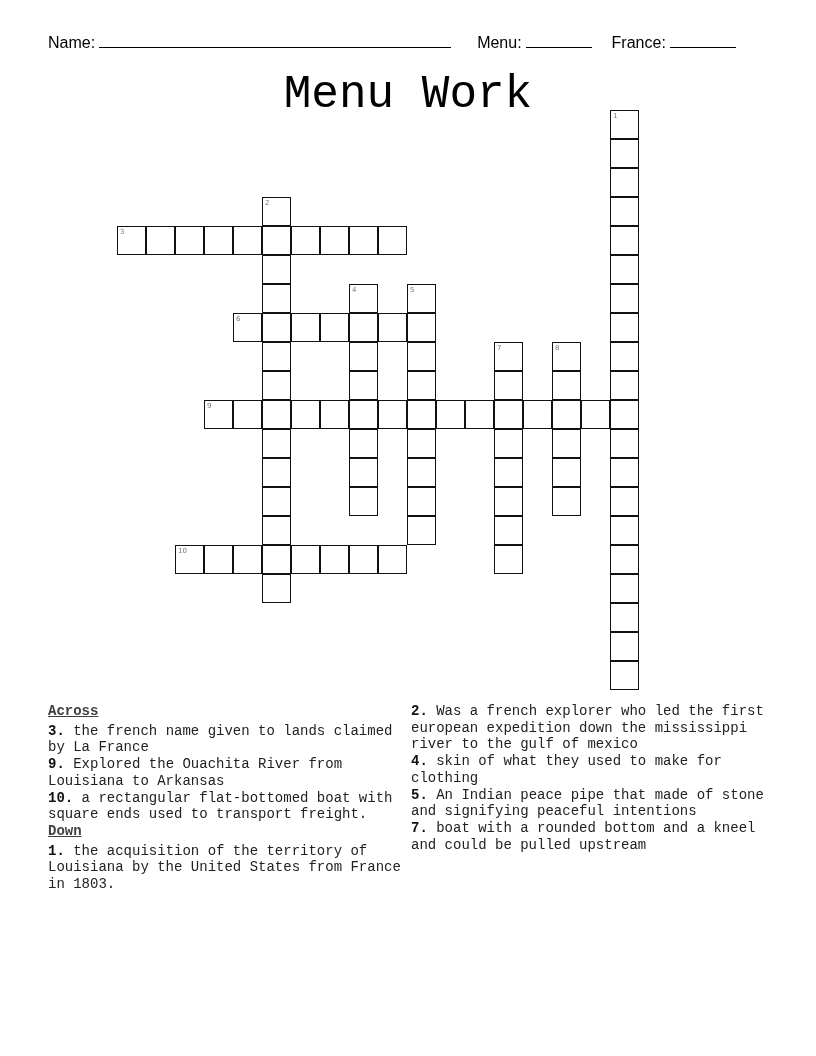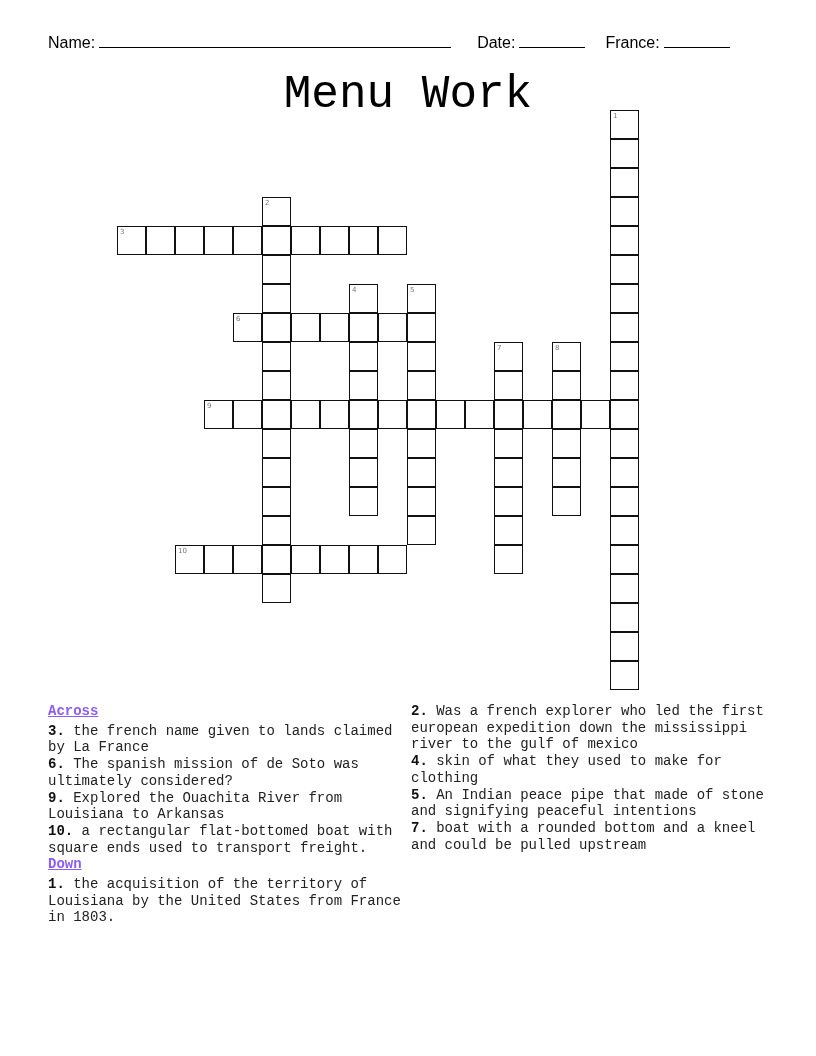--- a/index.html
+++ b/index.html
@@ -28,36 +28,36 @@
       line-height: 8px;
     }
     .clues {
       position: absolute; top: 703px;
       font-family: "Liberation Mono", monospace; font-size: 14px; line-height: 16.7px;
       color: #222;
     }
     .clues-left { left: 48px; width: 360px; }
     .clues-right { left: 411px; width: 370px; }
     .clue-heading {
-      font-weight: bold; text-decoration: underline; color: #8b5cf6; margin-top: 0;
+      font-weight: bold; text-decoration: underline; color: #404040; margin-top: 0;
       margin-bottom: 3px;
     }
     .clue { margin: 0; }
     .clue-num { font-weight: bold; color: #111; }
   </style>
 </head>
 <body>
 
 <div class="header-line">
   <span class="hdr-field">
     <span class="hdr-label">Name:</span>
     <span class="hdr-blank" style="width:352px"></span>
   </span>
   <span class="hdr-field" style="margin-left:26px">
-    <span class="hdr-label">Date:</span>
+    <span class="hdr-label">Menu:</span>
     <span class="hdr-blank" style="width:66px"></span>
   </span>
   <span class="hdr-field" style="margin-left:20px">
     <span class="hdr-label">France:</span>
     <span class="hdr-blank" style="width:66px"></span>
   </span>
 </div>
 
 <h1 class="title">Menu Work</h1>
 
@@ -174,21 +174,20 @@
     <div class="cell" style="left: 233px; top: 545px;"></div>
     <div class="cell" style="left: 291px; top: 545px;"></div>
     <div class="cell" style="left: 320px; top: 545px;"></div>
     <div class="cell" style="left: 349px; top: 545px;"></div>
     <div class="cell" style="left: 378px; top: 545px;"></div>
   </div>
 
 <div class="clues clues-left">
   <div class="clue-heading">Across</div>
   <div class="clue"><span class="clue-num">3.</span><span> the french name given to lands claimed by La France</span></div>
-  <div class="clue"><span class="clue-num">6.</span><span> The spanish mission of de Soto was ultimately considered?</span></div>
   <div class="clue"><span class="clue-num">9.</span><span> Explored the Ouachita River from Louisiana to Arkansas</span></div>
   <div class="clue"><span class="clue-num">10.</span><span> a rectangular flat-bottomed boat with square ends used to transport freight.</span></div>
   <div class="clue-heading" style="margin-top:0">Down</div>
   <div class="clue"><span class="clue-num">1.</span><span> the acquisition of the territory of Louisiana by the United States from France in 1803.</span></div>
 </div>
 
 <div class="clues clues-right">
   <div class="clue"><span class="clue-num">2.</span><span> Was a french explorer who led the first european expedition down the mississippi river to the gulf of mexico</span></div>
   <div class="clue"><span class="clue-num">4.</span><span> skin of what they used to make for clothing</span></div>
   <div class="clue"><span class="clue-num">5.</span><span> An Indian peace pipe that made of stone and signifying peaceful intentions</span></div>

